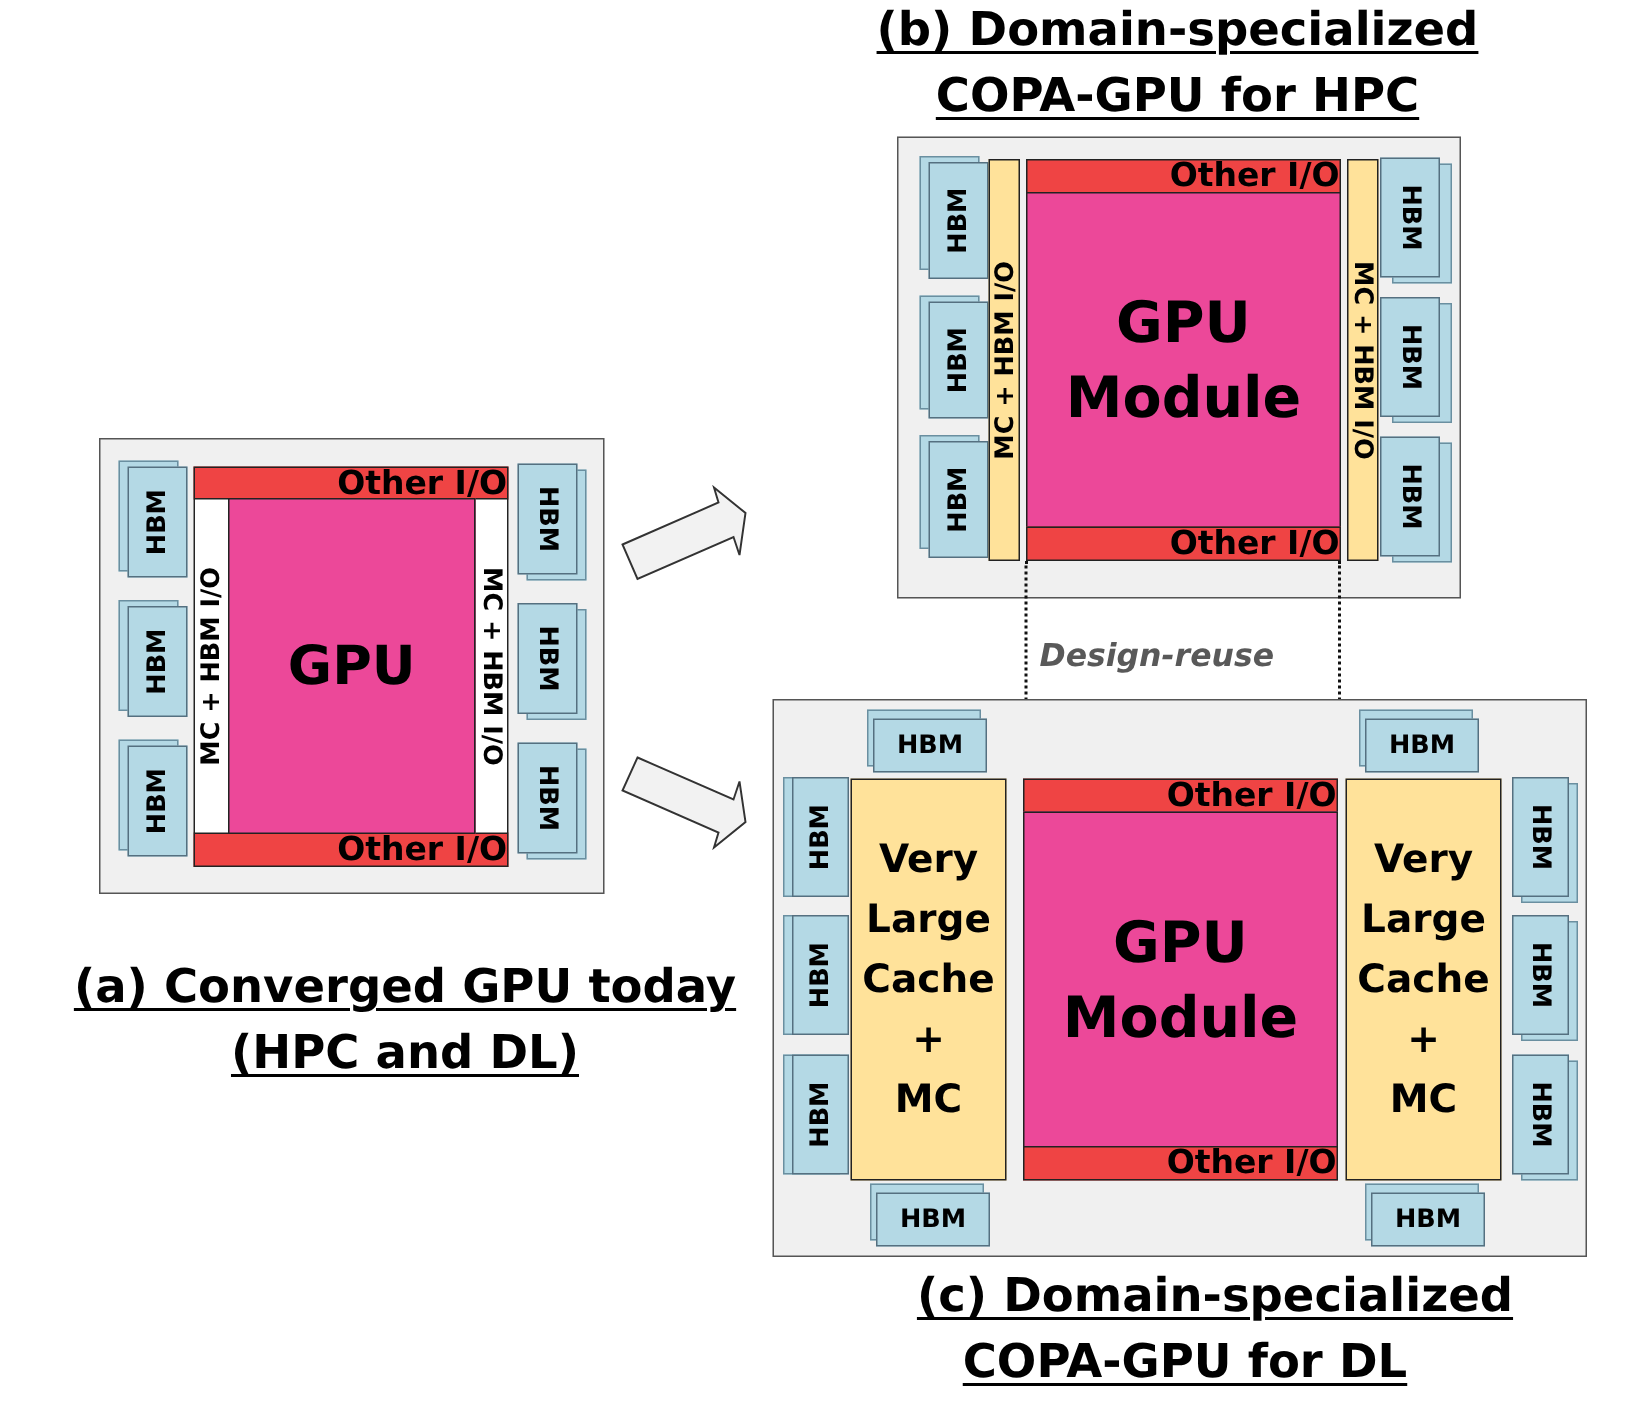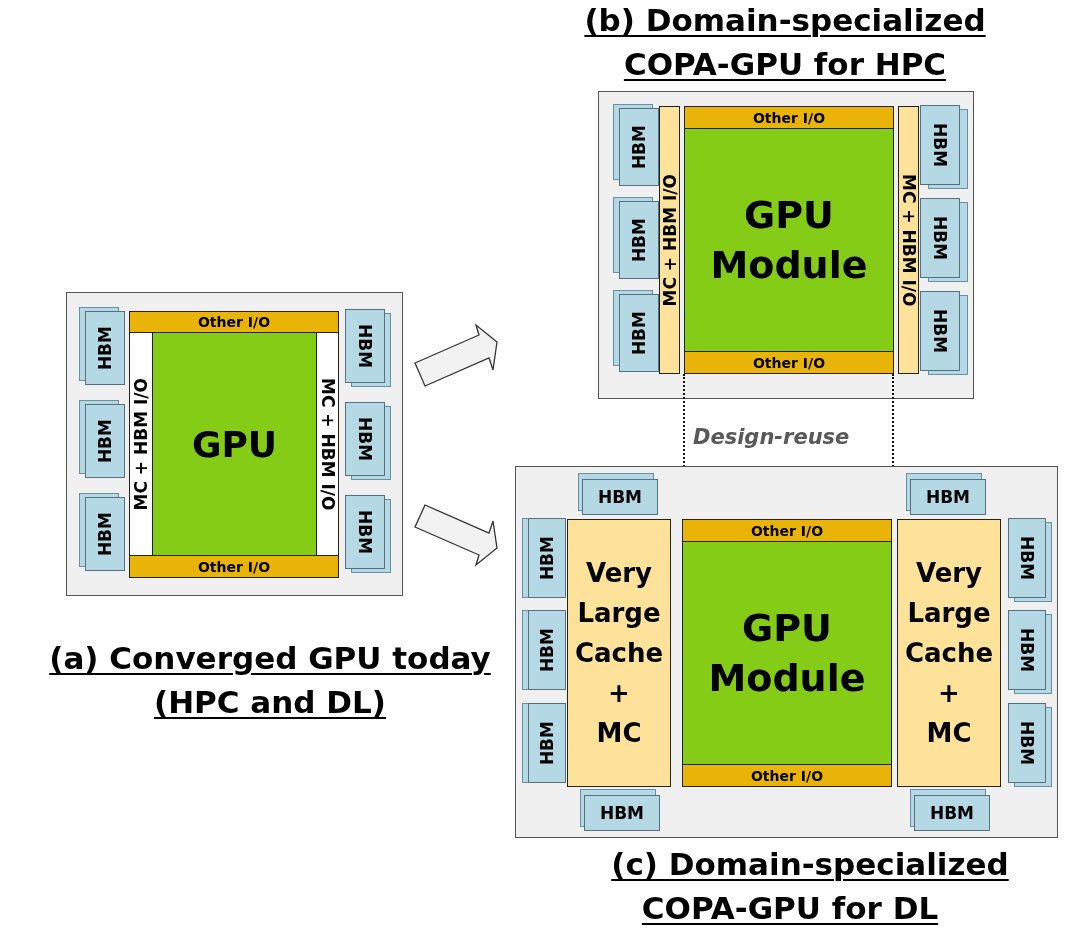--- a/index.html
+++ b/index.html
@@ -7,23 +7,23 @@
          font-family: "DejaVu Sans", "Liberation Sans", sans-serif; color: #000; }
   .abs { position: absolute; }
   .pkg { position: absolute; background: #f0f0f0; border: 1.5px solid #555; box-sizing: border-box; }
   .caption { position: absolute; font-weight: bold; font-size: 31px; text-align: center;
              text-decoration: underline; text-decoration-thickness: 2px; text-underline-offset: 4px; line-height: 44px; white-space: nowrap; }
   .hbm { position: absolute; box-sizing: border-box; }
   .hbm .back { position: absolute; left: 0; top: 0; background: #b4d9e5; border: 1px solid #6a8fa0; box-sizing: border-box; }
   .hbm .front { position: absolute; background: #b4d9e5; border: 1.5px solid #557080; box-sizing: border-box;
                 display: flex; align-items: center; justify-content: center; font-weight: bold; font-size: 17px; }
   .vert { writing-mode: vertical-rl; transform: rotate(0deg); }
-  .io { position: absolute; background: #eab308; border: 1.5px solid #222; box-sizing: border-box;
-        display: flex; align-items: center; justify-content: center; font-weight: bold; font-size: 14px; }
-  .gpu { position: absolute; background: #84cc16; border: 1.5px solid #222; box-sizing: border-box;
+  .io { position: absolute; background: #ef4444; border: 1.5px solid #222; box-sizing: border-box;
+        display: flex; align-items: center; justify-content: flex-end; font-weight: bold; font-size: 22px; }
+  .gpu { position: absolute; background: #ec4899; border: 1.5px solid #222; box-sizing: border-box;
          display: flex; align-items: center; justify-content: center; text-align: center; font-weight: bold; }
   .mcv { position: absolute; box-sizing: border-box; border: 1.5px solid #222;
          display: flex; align-items: center; justify-content: center; font-weight: bold; font-size: 17px;
          writing-mode: vertical-rl; white-space: nowrap; }
   .cache { position: absolute; background: #ffe29a; border: 1.5px solid #222; box-sizing: border-box;
            display: flex; align-items: center; justify-content: center; text-align: center; font-weight: bold;
            font-size: 26px; line-height: 40px; }
   .dash { position: absolute; width: 0; border-left: 2.5px dotted #111; }
   .reuse { position: absolute; font-style: italic; font-weight: bold; font-size: 21px; color: #595959; }
 </style>

